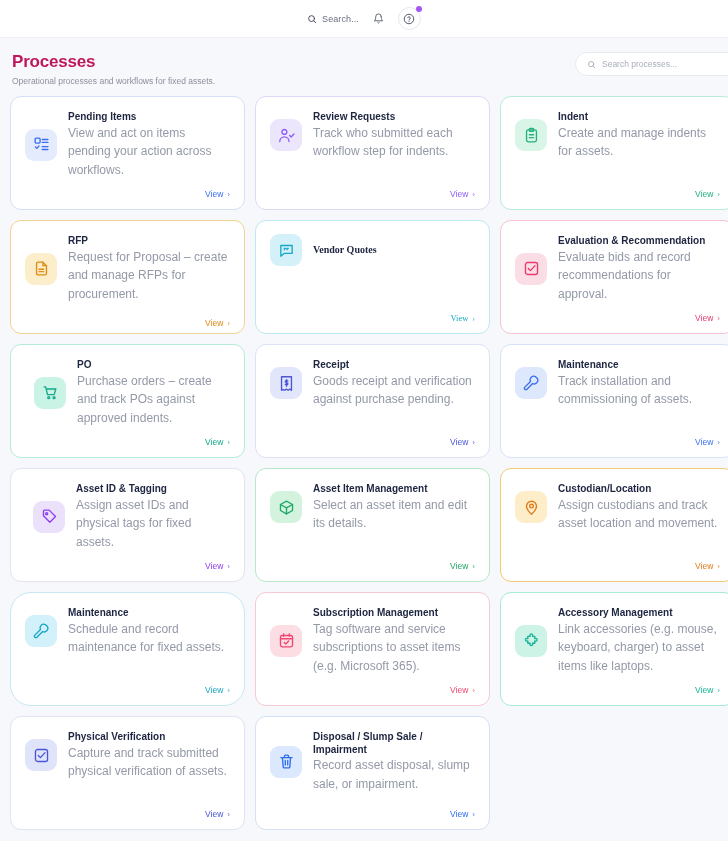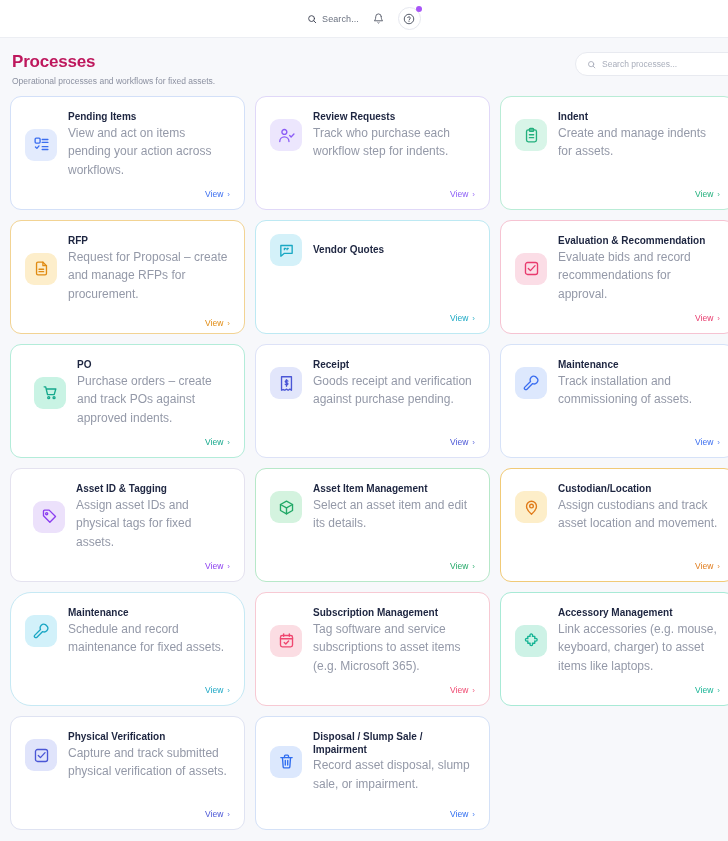--- a/index.html
+++ b/index.html
@@ -179,21 +179,21 @@
       <div class="card-top">
         <div class="tile" style="background:#ece6fd">
           <svg width="17" height="17" viewBox="0 0 24 24" fill="none" stroke="#8b5cf6" stroke-width="1.9" stroke-linecap="round" stroke-linejoin="round">
             <circle cx="9" cy="7" r="3.5"></circle>
             <path d="M2.5 20.5a6.5 6.5 0 0 1 13 0"></path>
             <path d="M16.5 12l2 2 4-4"></path>
           </svg>
         </div>
         <div class="card-text">
           <div class="card-title">Review Requests</div>
-          <div class="card-desc">Track who purchase each workflow step for indents.</div>
+          <div class="card-desc">Track who submitted each workflow step for indents.</div>
         </div>
       </div>
       <div class="view-row" style="color:#8b5cf6">
         <span>View</span>
         <span class="chev">›</span>
       </div>
     </div>
     <div class="card" style="border-color: rgb(185, 236, 214);">
       <div class="card-top">
         <div class="tile" style="background:#d8f5e8">
@@ -227,21 +227,21 @@
         <div class="card-text">
           <div class="card-title">RFP</div>
           <div class="card-desc">Request for Proposal – create and manage RFPs for procurement.</div>
         </div>
       </div>
       <div class="view-row" style="color:#e08b12">
         <span>View</span>
         <span class="chev">›</span>
       </div>
     </div>
-    <div class="card" style="border-color: rgb(189, 233, 243);">
+    <div class="card" style="border-color: rgb(189, 233, 243); font-family: Liberation Serif, serif;">
       <div class="card-top">
         <div class="tile" style="background:#d4f1f9">
           <svg width="17" height="17" viewBox="0 0 24 24" fill="none" stroke="#19a8c4" stroke-width="1.9" stroke-linecap="round" stroke-linejoin="round">
             <path d="M4 5h16v11H9l-5 4z"></path>
             <path d="M9 9.2v1.6M9 9.2h1.6M12.8 9.2v1.6M12.8 9.2h1.6"></path>
           </svg>
         </div>
         <div class="card-text">
           <div class="card-title">Vendor Quotes</div>
         </div>

